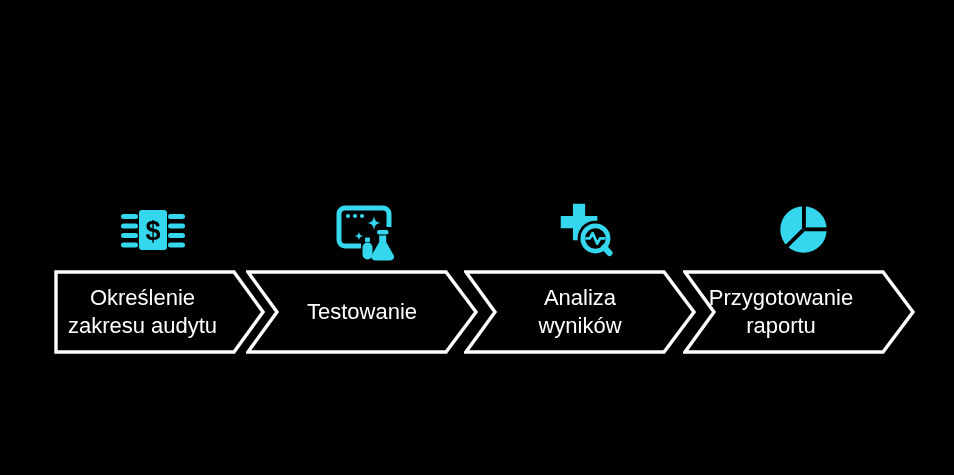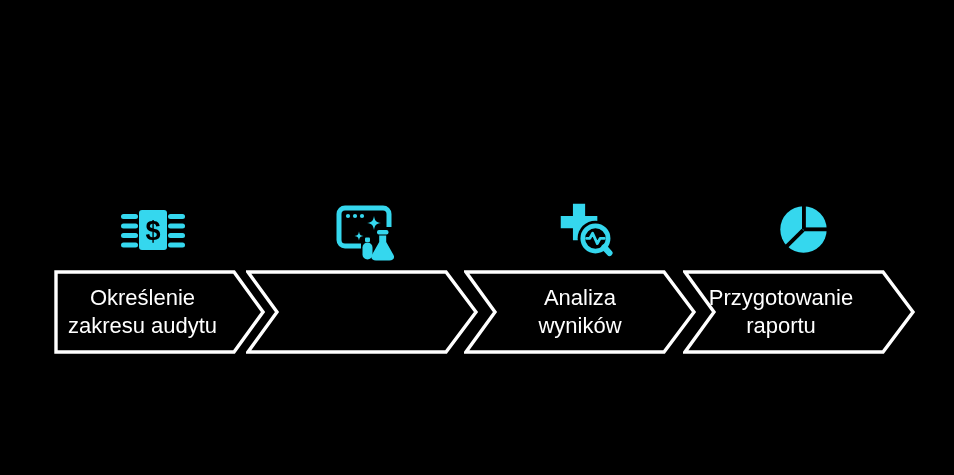--- a/index.html
+++ b/index.html
@@ -94,18 +94,19 @@
     </svg>
   </div>
   <div class="chev" style="left:683px">
     <svg width="233" height="84" viewBox="0 0 233 84">
       <polygon class="chev-shape" points="2,2 200,2 230,42 200,82 2,82 31,42"></polygon>
     </svg>
   </div>
 
   <div class="step-label" style="left:54px;width:177px">Określenie
 zakresu audytu</div>
+  <div class="step-label" style="left:277px;width:170px">Testowanie</div>
   <div class="step-label" style="left:495px;width:170px">Analiza
 wyników</div>
   <div class="step-label" style="left:696px;width:170px">Przygotowanie
 raportu</div>
 
 </div>
 
 </body></html>

